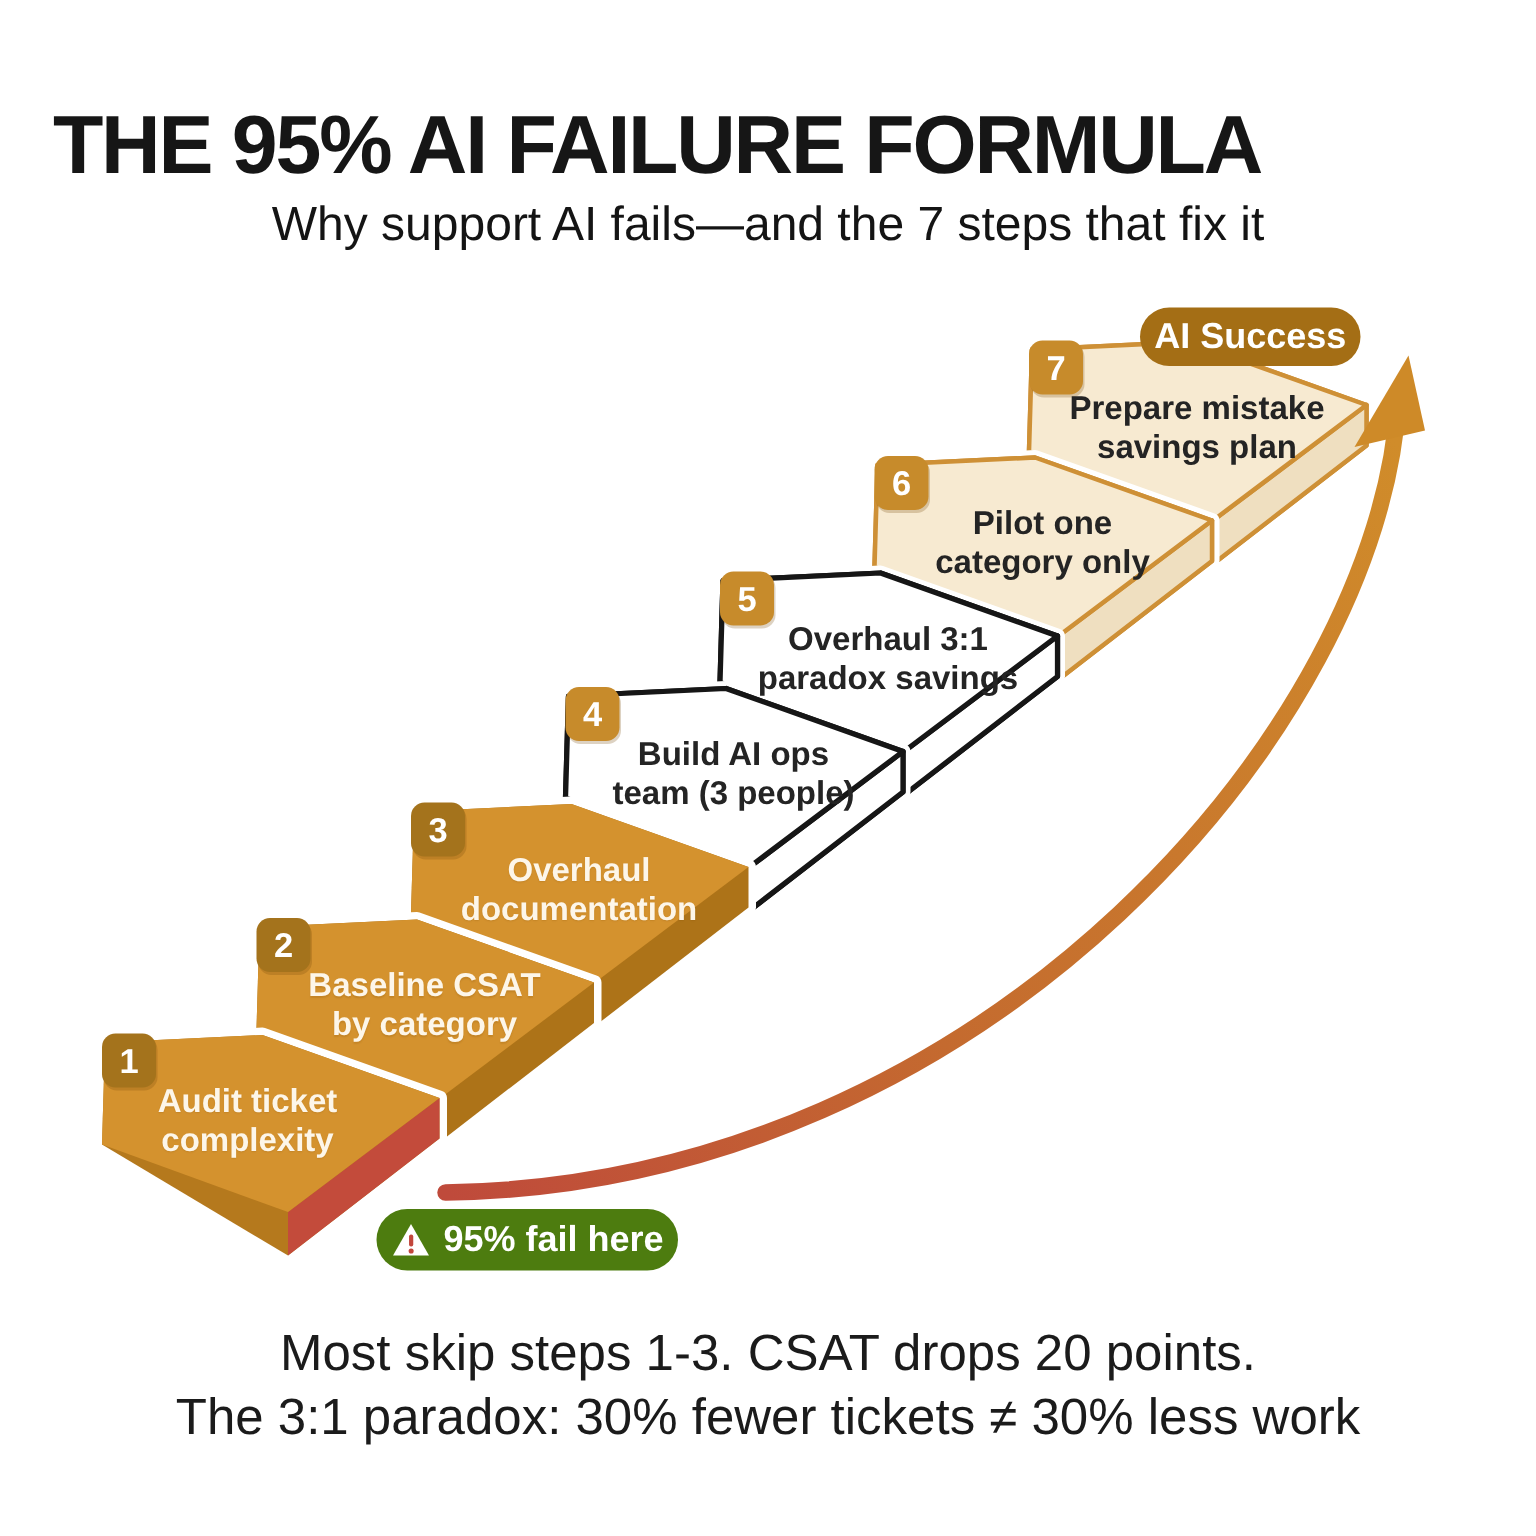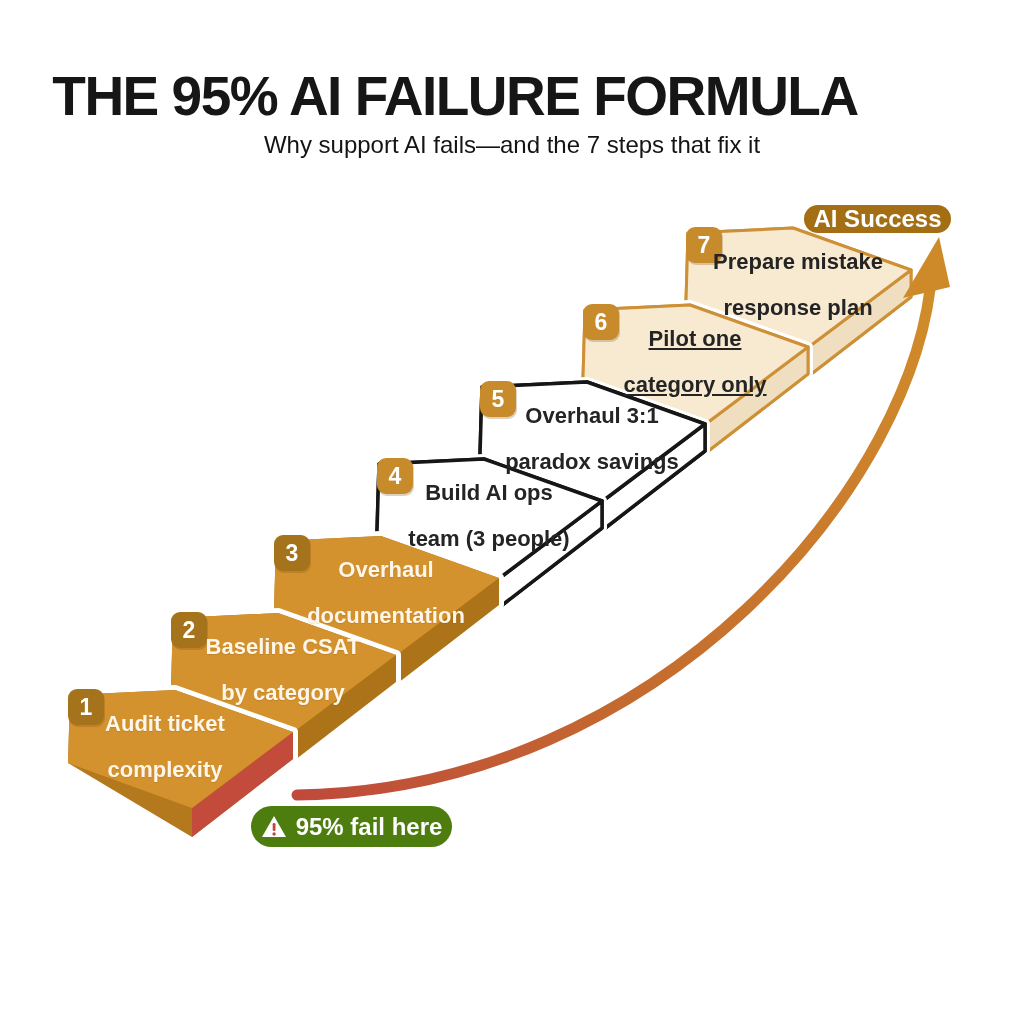--- a/index.html
+++ b/index.html
@@ -2,48 +2,48 @@
 <html><head>
 <meta charset="utf-8">
 <style>
   html,body{margin:0;padding:0;background:#ffffff;}
   #canvas{
     position:relative;width:1024px;height:1024px;background:#ffffff;overflow:hidden;
     font-family:"Liberation Sans","DejaVu Sans",sans-serif;
   }
   .title{
     position:absolute;left:0;top:64px;width:876px;text-align:center;
-    font-size:55px;font-weight:800;letter-spacing:-1.5px;color:#161616;white-space:nowrap;padding-left:17px;
+    font-size:55px;font-weight:800;letter-spacing:-1.5px;color:#161616;white-space:nowrap;
   }
   .subtitle{
     position:absolute;left:0;top:131px;width:1024px;text-align:center;
-    font-size:24px;font-weight:400;color:#141414;white-space:nowrap;
+    font-size:32px;font-weight:400;color:#141414;white-space:nowrap;
   }
   .stair-svg{position:absolute;left:0;top:0;}
   .step-label{
     position:absolute;width:250px;height:72px;
-    display:flex;flex-direction:column;align-items:center;justify-content:space-between;
+    display:flex;flex-direction:column;align-items:center;justify-content:center;
     font-size:22px;line-height:26px;font-weight:700;text-align:center;pointer-events:none;
   }
   .step-label.light{color:#fdf6e9;text-shadow:0 1px 1px rgba(120,70,0,0.18);}
   .step-label.dark{color:#242424;}
   .num-badge{
     position:absolute;width:36px;height:36px;border-radius:9px;
     display:flex;align-items:center;justify-content:center;
     font-size:23px;font-weight:700;color:#ffffff;
     box-shadow:1px 2px 0 rgba(120,75,10,0.25);
   }
   .num-badge.bronze{background:#a4731c;}
   .num-badge.orange{background:#c78b2b;}
   .pill{
     position:absolute;display:flex;align-items:center;justify-content:center;gap:9px;
     color:#ffffff;font-weight:700;white-space:nowrap;
   }
   .pill.success{
-    left:804px;top:205px;width:147px;height:28px;border-radius:20px;
+    left:760px;top:205px;width:147px;height:39px;border-radius:20px;
     background:#a46e15;font-size:24px;
   }
   .pill.fail{
     left:251px;top:806px;width:201px;height:41px;border-radius:21px;
     background:#4d7c0f;font-size:24px;
   }
   .footer{
     position:absolute;left:0;top:881px;width:1024px;text-align:center;
     font-size:34px;line-height:43px;font-weight:400;color:#1b1b1b;
   }
@@ -138,36 +138,40 @@
       <span>by category</span>
   </div>
   <div class="step-label dark" style="left:364px;top:480px;">
     <span>Build AI ops</span>
       <span>team (3 people)</span>
   </div>
   <div class="step-label dark" style="left:467px;top:403px;">
     <span>Overhaul 3:1</span>
       <span>paradox savings</span>
   </div>
-  <div class="step-label dark" style="left:570px;top:326px;text-decoration:underline;">
+  <div class="step-label dark" style="left:570px;top:326px;">
     <span>Pilot one</span>
       <span>category only</span>
   </div>
   <div class="step-label dark" style="left:673px;top:249px;">
     <span>Prepare mistake</span>
-      <span>response plan</span>
+      <span>savings plan</span>
   </div>
 
   <div class="pill success">
     <span>AI Success</span>
   </div>
 
   <div class="pill fail">
     <svg class="warn-icon" viewBox="0 0 26 24" aria-hidden="true">
       <path d="M13 1 L25 22 H1 Z" fill="#ffffff"></path>
       <rect x="11.7" y="8" width="2.8" height="8" rx="1.3" fill="#c2463c"></rect>
       <circle cx="13.1" cy="19" r="1.7" fill="#c2463c"></circle>
     </svg>
     <span>95% fail here</span>
   </div>
 
+  <div class="footer">
+    <div>Most skip steps 1-3. CSAT drops 20 points.</div>
+    <div>The 3:1 paradox: 30% fewer tickets ≠ 30% less work</div>
+  </div>
 
 </div>
 
 </body></html>

